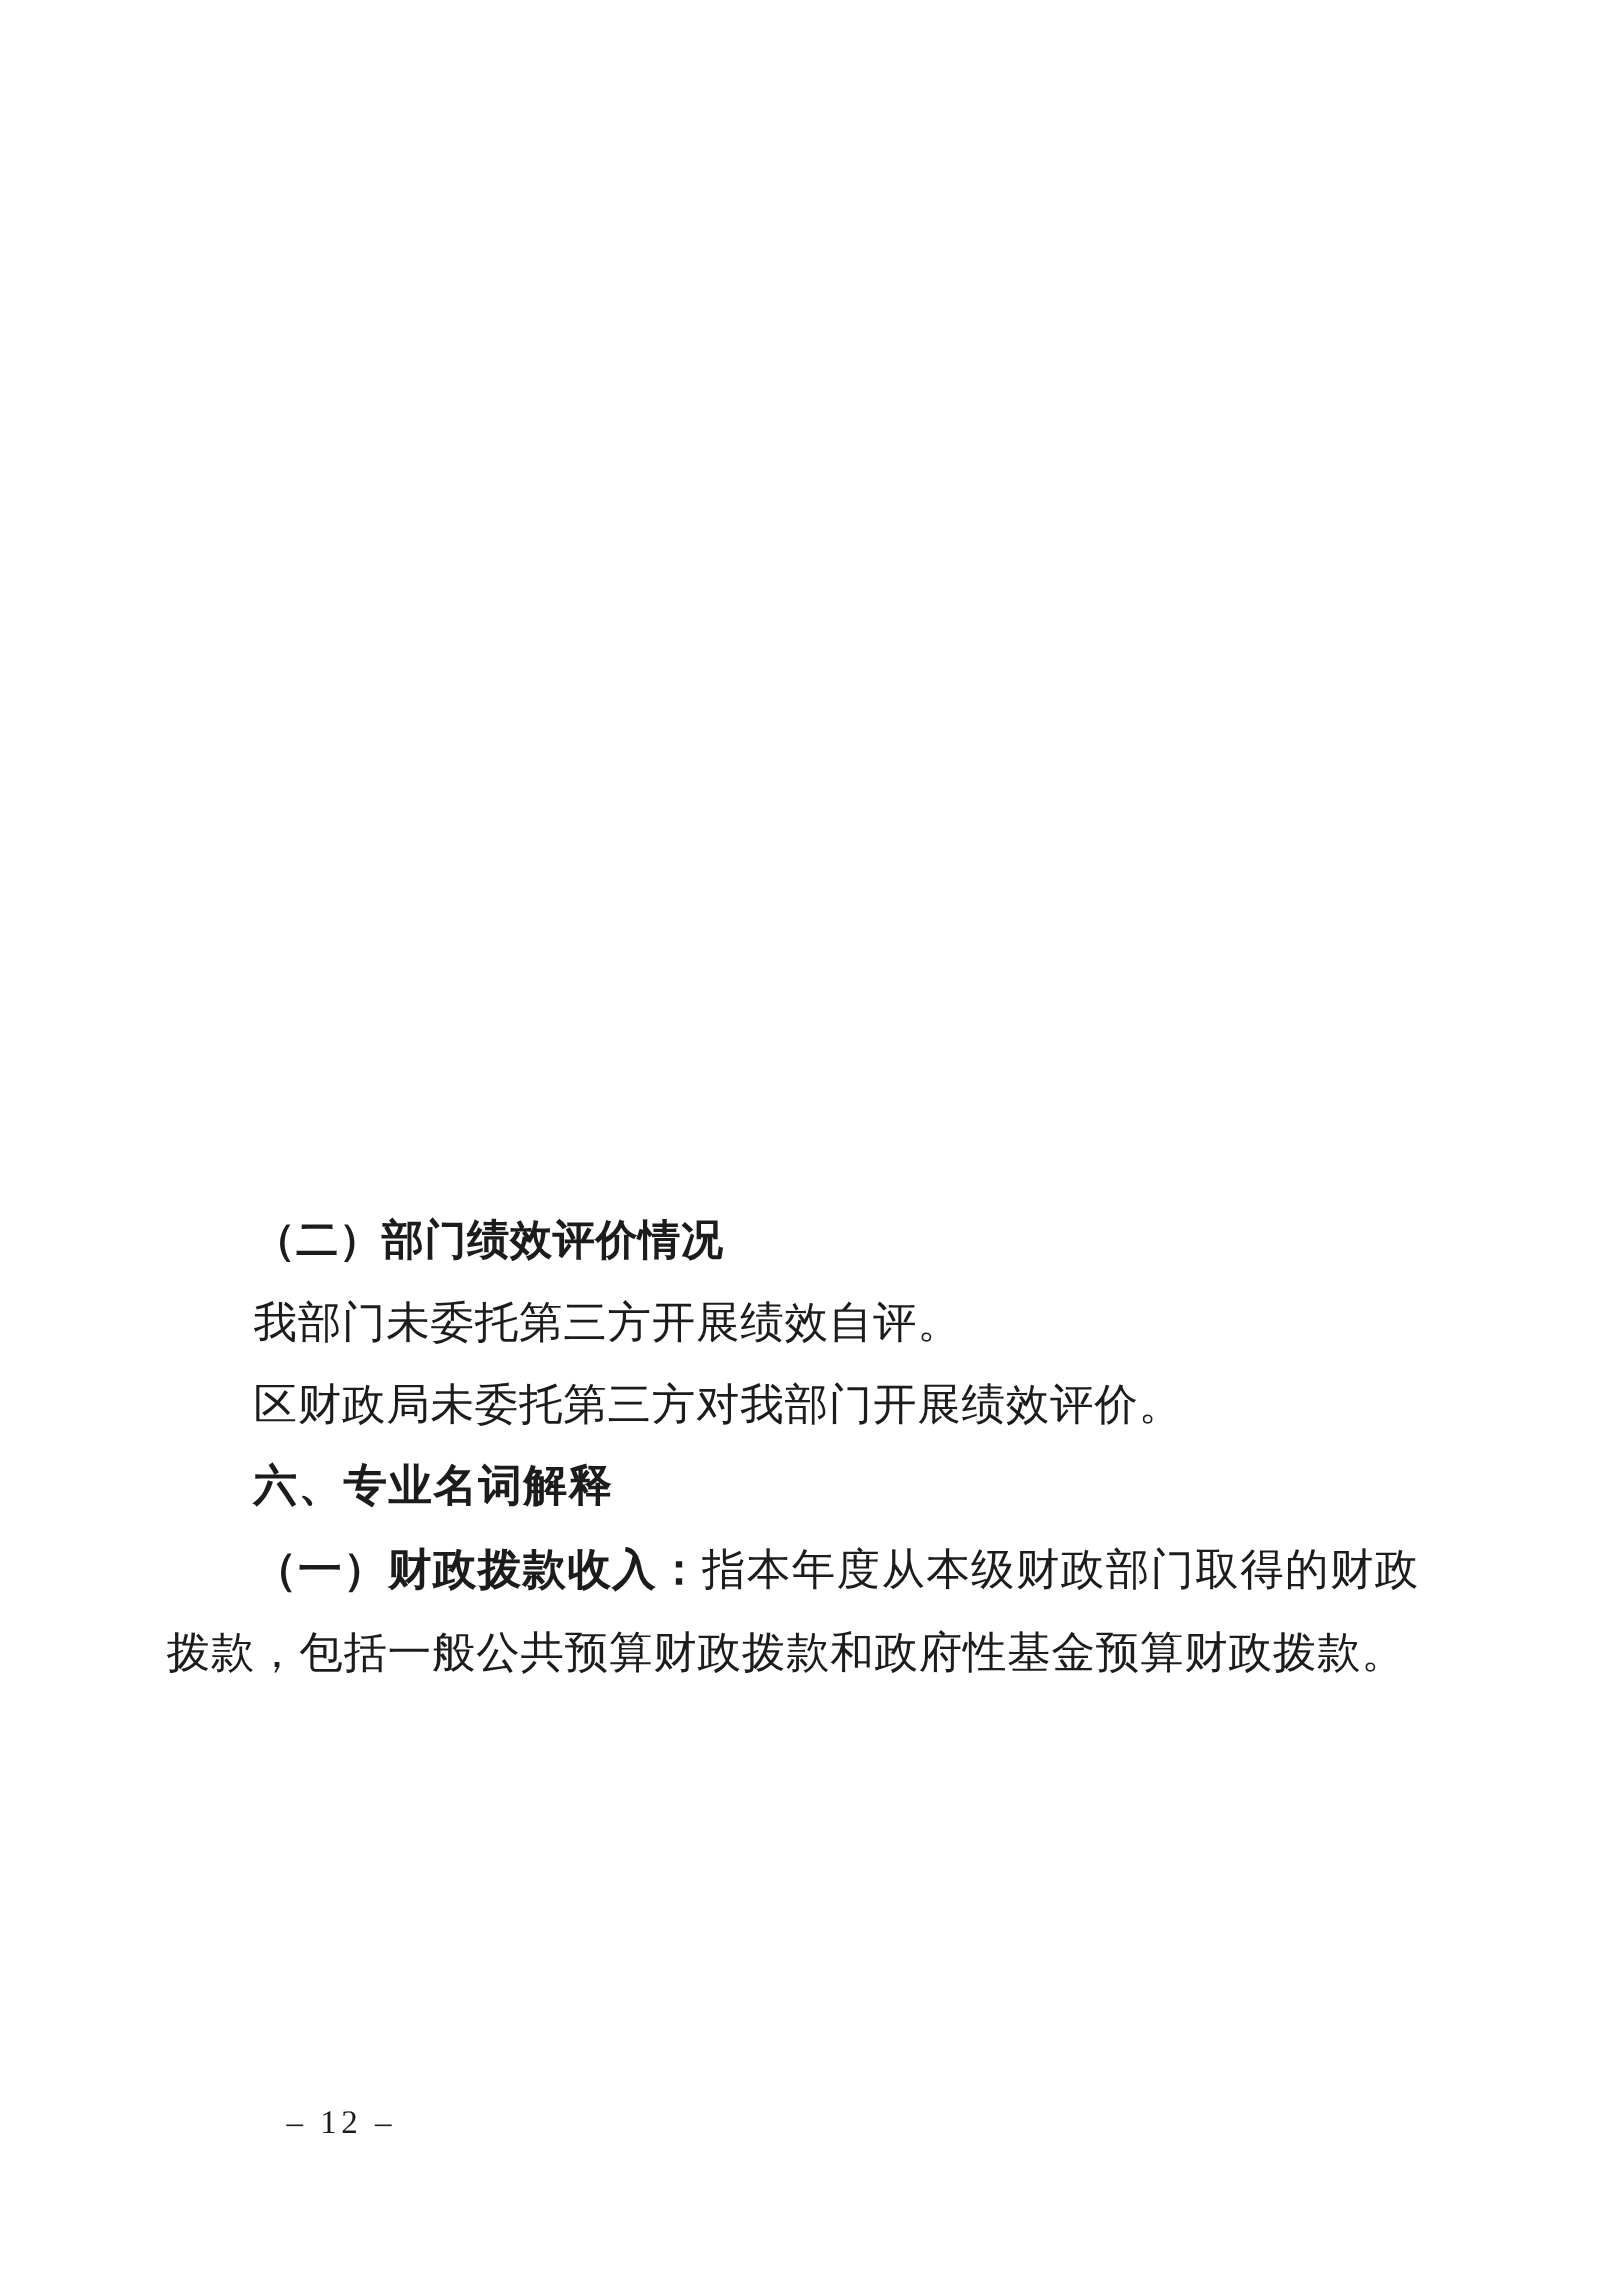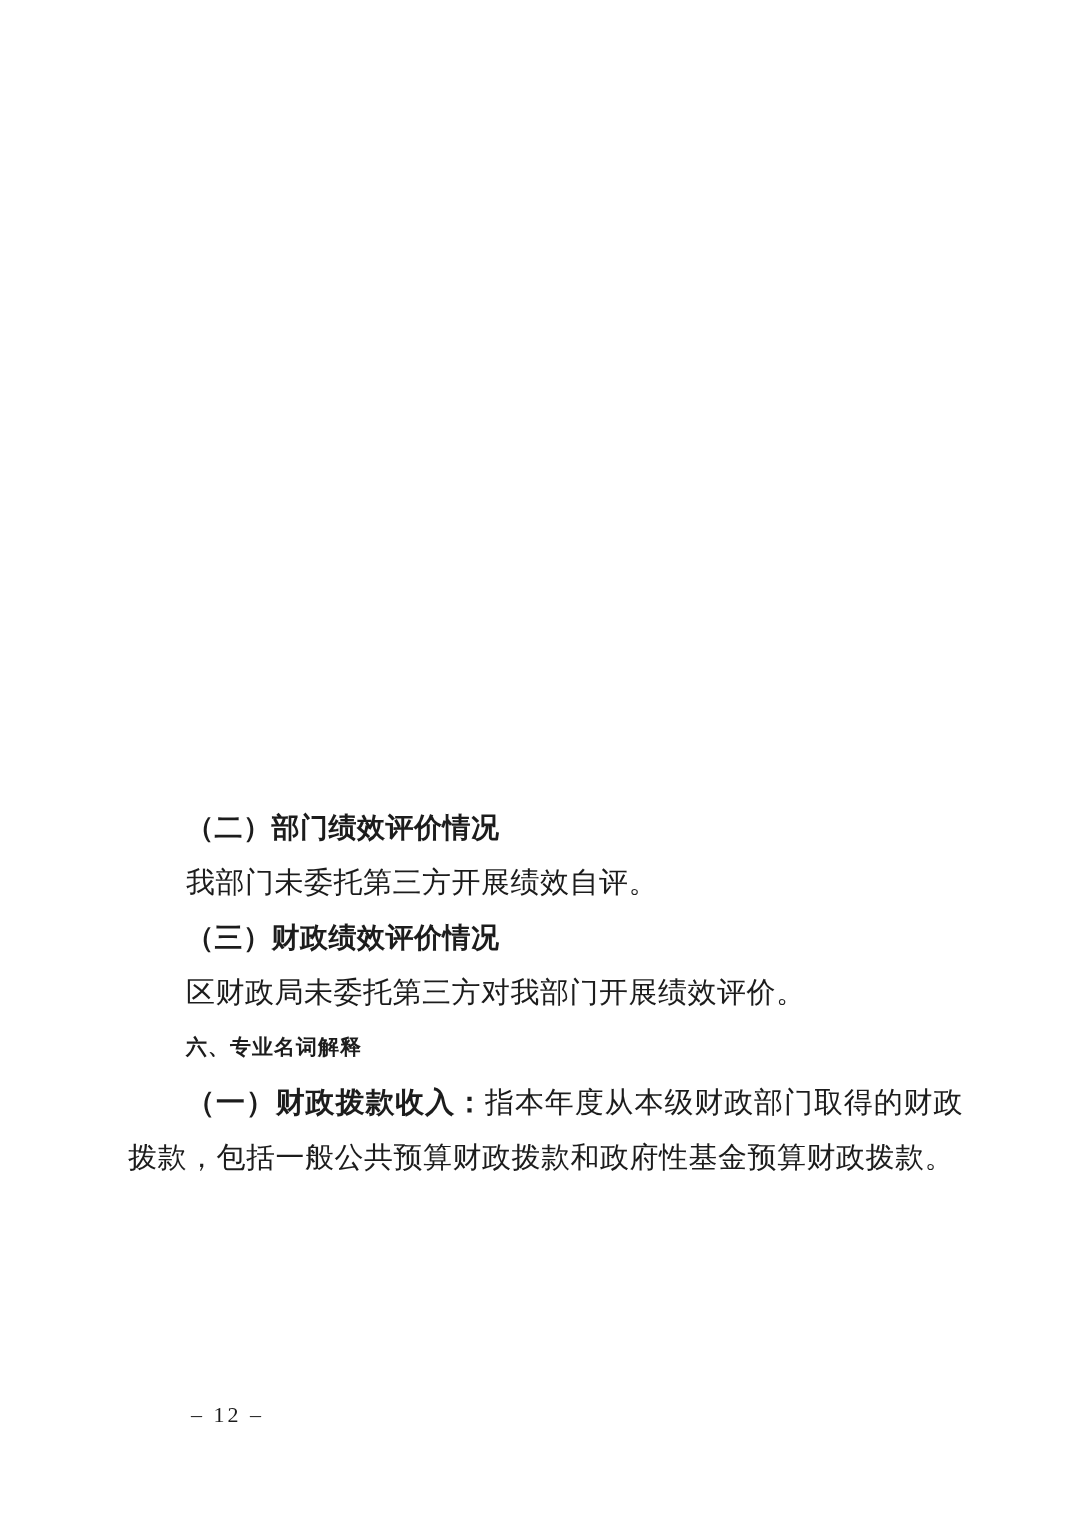--- a/index.html
+++ b/index.html
@@ -9,26 +9,26 @@
     overflow:hidden;
   }
   
   table.perf {
     position:absolute; left:128px; top:176px; width:767px;
     border-collapse:collapse; table-layout:fixed;
     border-left:2px solid #222; border-bottom:3px solid #222; border-right:1px solid #222;
   }
   
   .text-area {
-    position:absolute; left:128px; top:800px; width:835px;
+    position:absolute; left:111px; top:800px; width:835px;
     font-size:29px; line-height:55px; letter-spacing:0.5px;
   }
   .text-area p { margin:0; text-indent:58px; }
   .heading-serif { font-weight:bold; font-size:28px; }
-  .heading-sans  { font-weight:bold; font-size:21px; font-family:Liberation Serif, serif; letter-spacing:1px; }
+  .heading-sans  { font-weight:bold; font-size:29px; font-family:Liberation Mono, monospace; letter-spacing:1px; }
   .para-justify { text-align:justify; text-justify:inter-ideograph; }
   .term-label { font-weight:bold;margin-top:32px; }
   .page-number {
     position:absolute; left:148px; top:1402px; font-size:22px; letter-spacing:3px;margin-left:43px;
   }
 </style>
 </head>
 <body>
 
 <div class="page">
@@ -46,21 +46,20 @@
         <col style="width:61px">
       <col style="width:45px">
         <col style="width:66px">
     </colgroup>
     <tbody id="table-body"></tbody>
   </table>
 
   <div class="text-area">
     <p class="heading-serif">（二）部门绩效评价情况</p>
     <p>我部门未委托第三方开展绩效自评。</p>
-    <p class="heading-serif">（三）财政绩效评价情况</p>
     <p>区财政局未委托第三方对我部门开展绩效评价。</p>
     <p class="heading-sans">六、专业名词解释</p>
     <p class="para-justify"><span class="term-label">（一）财政拨款收入：</span><span>指本年度从本级财政部门取得的财政拨款，包括一般公共预算财政拨款和政府性基金预算财政拨款。</span></p>
   </div>
 
   <div class="page-number">– 12 –</div>
 
 </div>
 
 </body></html>

